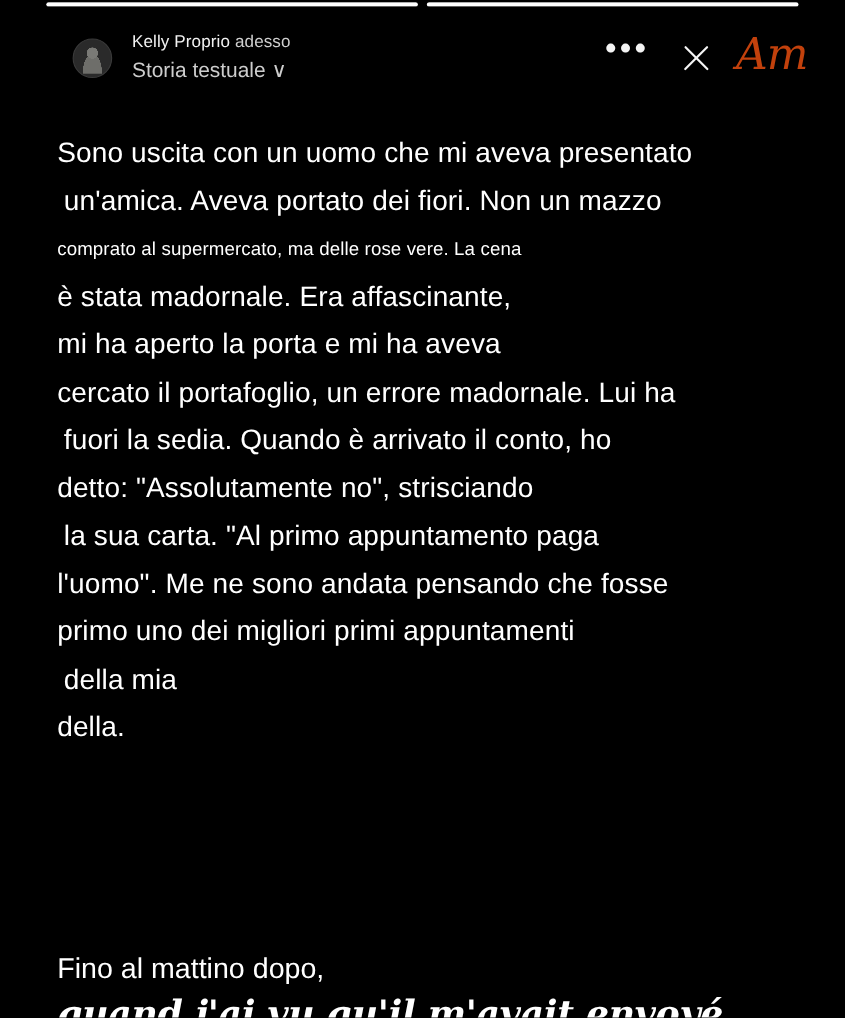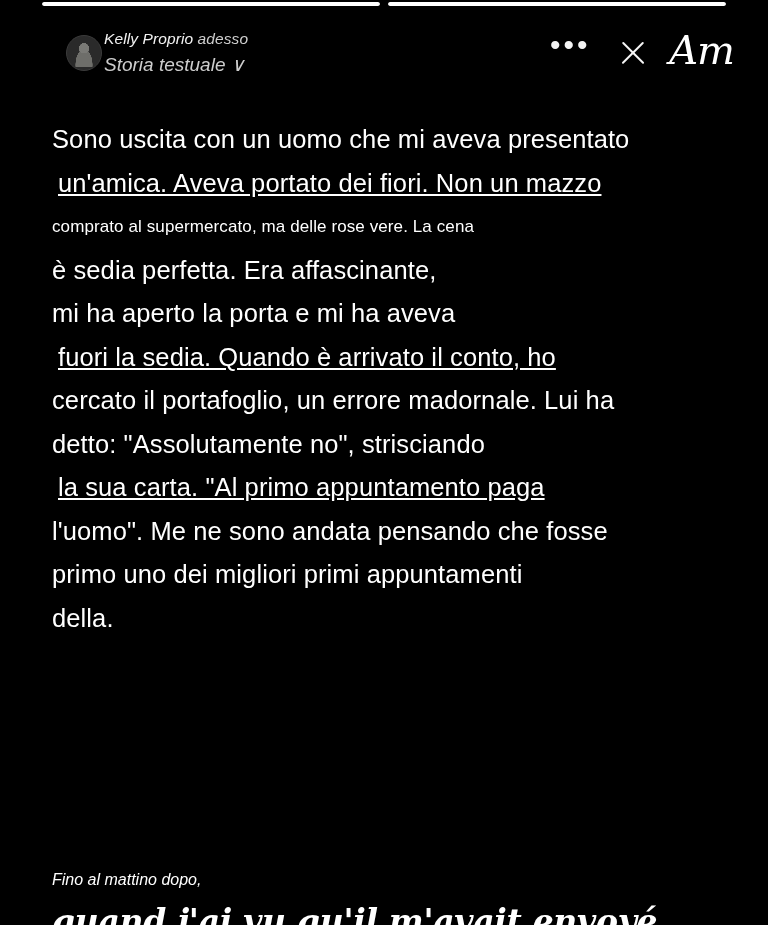--- a/index.html
+++ b/index.html
@@ -72,26 +72,25 @@
     left: 50%;
     top: 54%;
     width: 26px;
     height: 26px;
     transform: translate(-50%,-50%);
     background:
       radial-gradient(circle at 50% 28%, #7a7a76 0 22%, transparent 23%),
       radial-gradient(ellipse at 50% 92%, #6e6e6a 0 46%, transparent 47%);
   }
   .user-meta {
-    margin-left: 2px;
+    margin-left: 18px;
     display: flex;
     flex-direction: column;
     justify-content: center;
     line-height: 1.25;
-    font-style: italic;
   }
   .user-line {
     font-size: 15.5px;
     color: #f2f2f2;
     letter-spacing: 0.1px;
     white-space: nowrap;
   }
   .user-line .time {
     color: #cfcfcf;
   }
@@ -135,58 +134,57 @@
     border-radius: 2px;
   }
   .close-icon i.a { transform: translate(-50%,-50%) rotate(45deg); }
   .close-icon i.b { transform: translate(-50%,-50%) rotate(-45deg); }
 
   .brand-mark {
     margin-left: 14px;
     font-family: "DejaVu Serif", serif;
     font-style: italic;
     font-size: 40px;
-    color: #ffffff;
+    color: #c2410c;
     line-height: 1;
     letter-spacing: -1px;
     padding-bottom: 6px;
   }
 
   
   .story-text {
     position: absolute;
     top: 118px;
     left: 0;
     width: 628px;
     padding: 0 40px 0 52px;
     box-sizing: border-box;
     font-size: 25.5px;
     line-height: 43.5px;
     color: #ffffff;
     letter-spacing: 0.1px;
   }
   .story-text .ln { white-space: nowrap; display: block; }
-  .story-text .ln.i1 { text-indent: 6px; text-decoration: underline; }
+  .story-text .ln.i1 { text-indent: 6px; }
   .story-text .ln.small { font-size: 17px; }
 
   
   .bottom-block {
     position: absolute;
     left: 0;
     top: 860px;
     width: 768px;
     padding: 0 40px 0 52px;
     box-sizing: border-box;
   }
   .bottom-line-1 {
-    font-size: 16px;
+    font-size: 26px;
     line-height: 40px;
     color: #ffffff;
     white-space: nowrap;
-    font-style: italic;
   }
   .bottom-line-2 {
     font-family: "DejaVu Serif", serif;
     font-style: italic;
     font-weight: bold;
     font-size: 33px;
     line-height: 40px;
     color: #ffffff;
     white-space: nowrap;
     margin-top: 2px;
@@ -228,27 +226,28 @@
     <i class="b"></i>
   </div>
 
   <div class="brand-mark">Am</div>
 </div>
 
 <div class="story-text">
   <span class="ln">Sono uscita con un uomo che mi aveva presentato</span>
   <span class="ln i1">un'amica. Aveva portato dei fiori. Non un mazzo</span>
   <span class="ln small">comprato al supermercato, ma delle rose vere. La cena</span>
-  <span class="ln">è sedia perfetta. Era affascinante,</span>
+  <span class="ln">è stata madornale. Era affascinante,</span>
   <span class="ln">mi ha aperto la porta e mi ha aveva</span>
+  <span class="ln">cercato il portafoglio, un errore madornale. Lui ha</span>
   <span class="ln i1">fuori la sedia. Quando è arrivato il conto, ho</span>
-  <span class="ln">cercato il portafoglio, un errore madornale. Lui ha</span>
   <span class="ln">detto: "Assolutamente no", strisciando</span>
   <span class="ln i1">la sua carta. "Al primo appuntamento paga</span>
   <span class="ln">l'uomo". Me ne sono andata pensando che fosse</span>
   <span class="ln">primo uno dei migliori primi appuntamenti</span>
+  <span class="ln i1">della mia</span>
   <span class="ln">della.</span>
 </div>
 
 <div class="bottom-block">
   <div class="bottom-line-1">Fino al mattino dopo,</div>
   <div class="bottom-line-2">quand j'ai vu qu'il m'avait envoyé</div>
 </div>
 
 </body></html>

